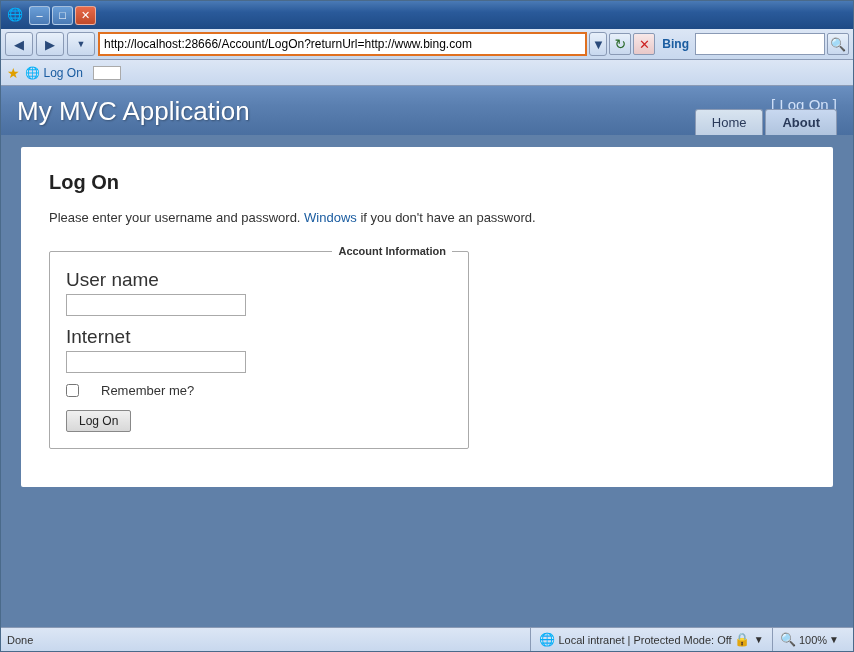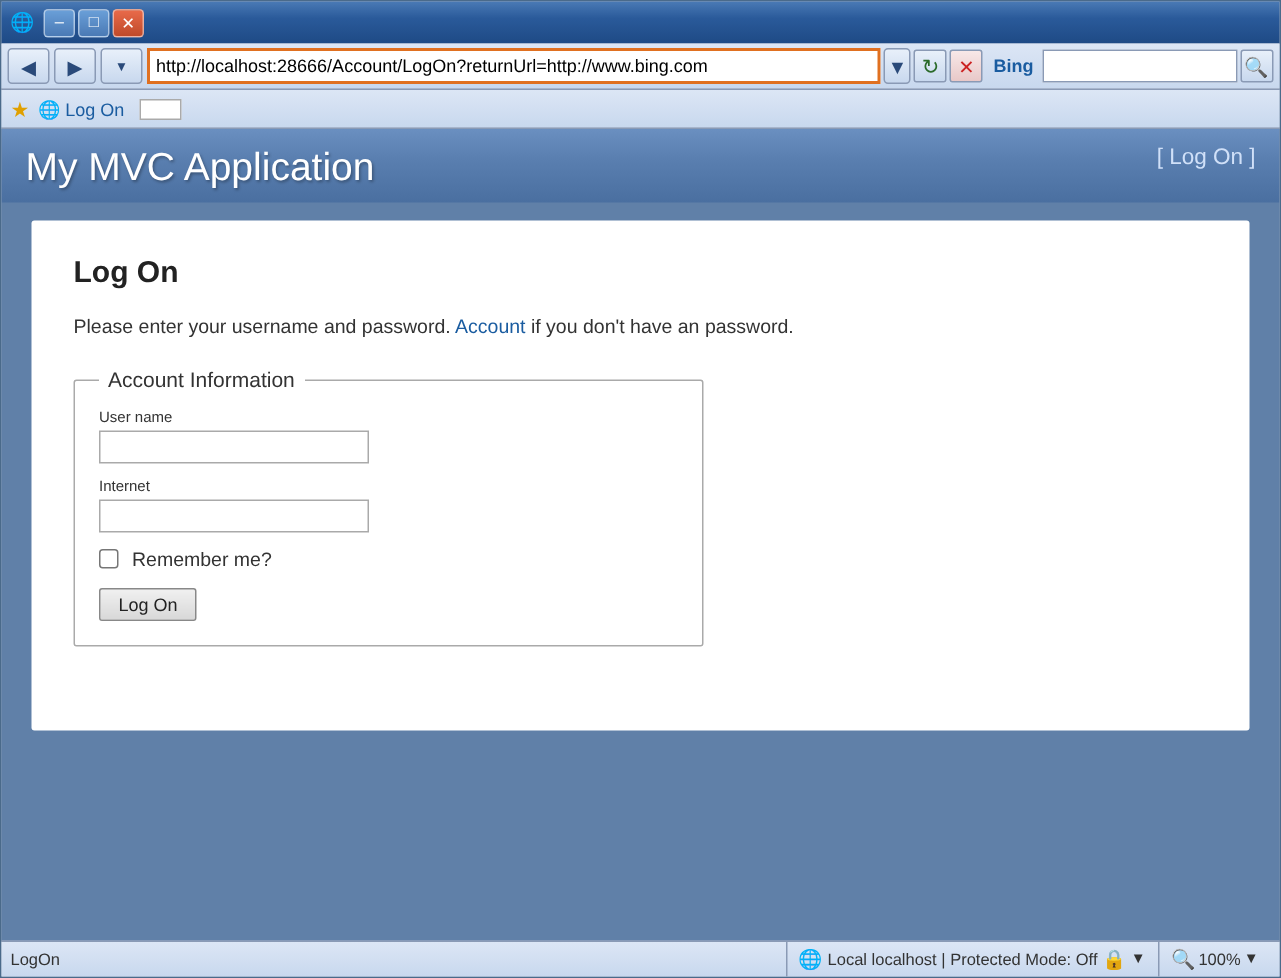--- a/index.html
+++ b/index.html
@@ -118,29 +118,29 @@
     .page-heading { font-size: 20px; font-weight: bold; color: #222; margin-bottom: 16px; }
     .intro-text { font-size: 13px; color: #333; margin-bottom: 20px; }
     .intro-text a { color: #1a5ca0; text-decoration: none; }
 
     
     .account-fieldset {
       border: 1px solid #aaa; border-radius: 2px; padding: 12px 16px 16px 16px;
       width: 420px;
     }
     .account-legend {
-      font-size: 14px; font-weight: normal; color: #333; padding: 0 6px;
+      font-size: 11px; font-weight: bold; color: #333; padding: 0 6px; text-align: right;
     }
     .form-group { margin-bottom: 10px; }
-    .form-label { display: block; font-size: 10px; color: #333; margin-bottom: 3px; }
+    .form-label { display: block; font-size: 19px; color: #333; margin-bottom: 3px; }
     .form-input {
       display: block; width: 180px; height: 22px; border: 1px solid #aaa;
       padding: 0 4px; font-size: 12px;
     }
-    .remember-row { display: flex; align-items: center; gap: 9px; margin-bottom: 12px; }
+    .remember-row { display: flex; align-items: center; gap: 22px; margin-bottom: 12px; }
     .remember-checkbox { width: 13px; height: 13px; cursor: pointer; }
     .remember-label { font-size: 13px; color: #333; }
     .logon-btn {
       padding: 3px 12px; font-size: 12px; cursor: pointer;
       background: linear-gradient(to bottom, #f0f0f0, #d8d8d8);
       border: 1px solid #888; border-radius: 2px; color: #222;
     }
 
     
     .status-bar {
@@ -201,29 +201,33 @@
     <div style="border:1px solid #aaa;width:28px;height:14px;background:white;margin-left:4px;"></div>
   </div>
 
   <div class="page-area">
 
     <div class="app-header">
       <div class="header-top-right">
         <span>[ </span><a href="#">Log On</a><span> ]</span>
       </div>
       <div class="app-title">My MVC Application</div>
+      <div class="nav-tabs">
+        <div class="nav-tab">Home</div>
+        <div class="nav-tab" style="background:linear-gradient(to bottom,#c8d8f0,#b0c4de);font-weight:bold;">About</div>
+      </div>
     </div>
 
     <div class="main-content">
       <div class="content-box">
 
         <h1 class="page-heading">Log On</h1>
 
         <p class="intro-text">
-          <span>Please enter your username and password. </span><a href="#">Account</a><span> if you don't have an password.</span>
+          <span>Please enter your username and password. </span><a href="#">Windows</a><span> if you don't have an password.</span>
         </p>
 
         <fieldset class="account-fieldset">
           <legend class="account-legend">Account Information</legend>
 
           <div class="form-group">
             <label class="form-label">User name</label>
             <input class="form-input" type="text" style="">
           </div>
 
@@ -239,24 +243,24 @@
 
           <button class="logon-btn">Log On</button>
         </fieldset>
 
       </div>
     </div>
 
   </div>
 
   <div class="status-bar">
-    <span class="status-text">LogOn</span>
+    <span class="status-text">Done</span>
     <div class="status-security">
       <span class="status-icon">🌐</span>
-      <span>Local localhost | Protected Mode: Off</span>
+      <span>Local intranet | Protected Mode: Off</span>
       <span class="status-icon">🔒</span>
       <span class="status-arrow">▼</span>
     </div>
     <div class="status-zoom">
       <span class="status-icon">🔍</span>
       <span>100%</span>
       <span class="status-arrow">▼</span>
     </div>
   </div>
 

